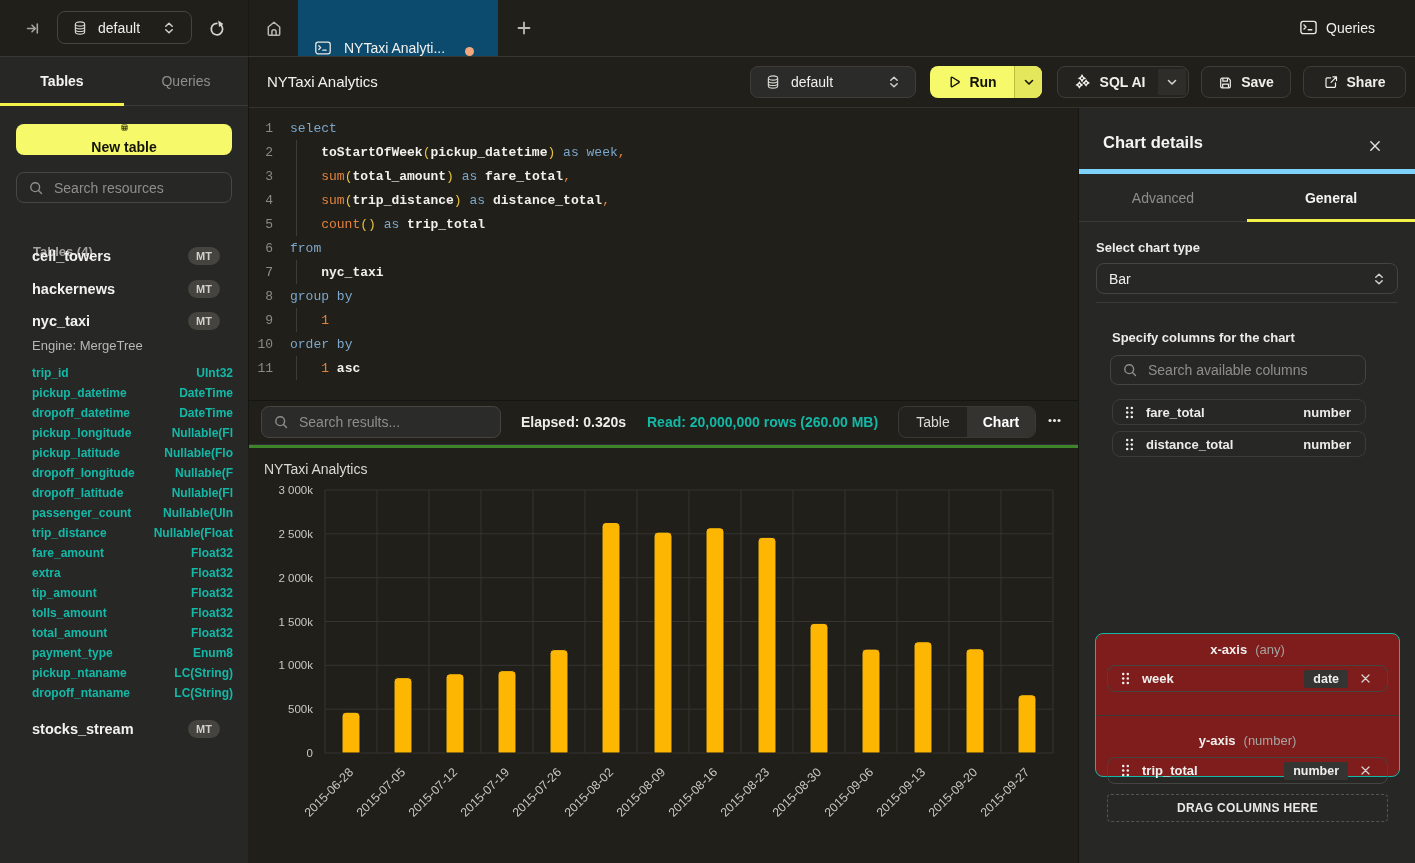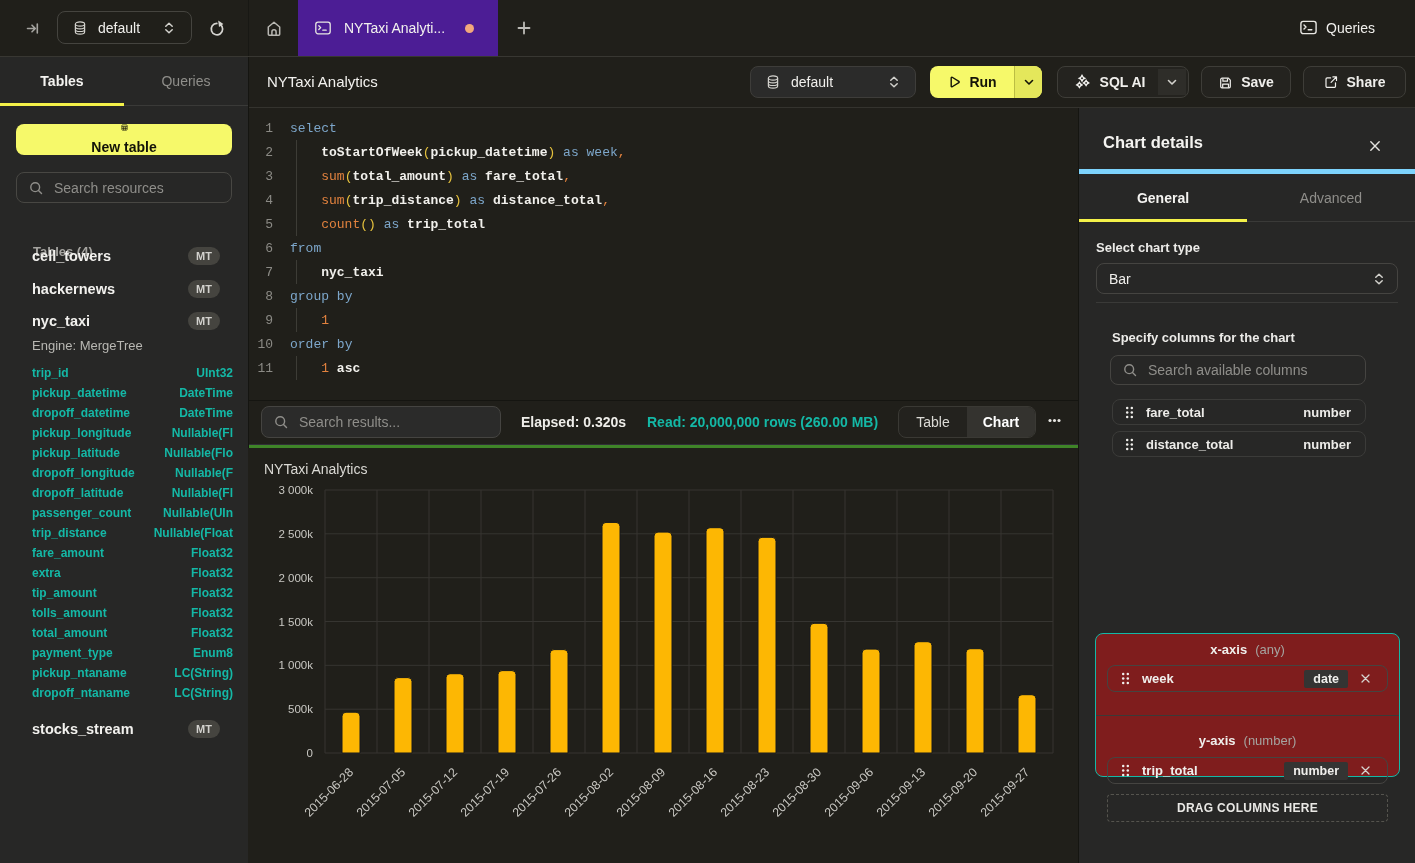--- a/index.html
+++ b/index.html
@@ -1,21 +1,21 @@
 <!DOCTYPE html>
 <html><head><meta charset="utf-8"><title>QC</title><style>
 *{margin:0;padding:0;box-sizing:border-box;}
 html,body{width:1415px;height:863px;overflow:hidden;background:#151511;}
 body{font-family:"Liberation Sans",sans-serif;color:#ecebe8;position:relative;}
 .abs{position:absolute;}
 svg{display:block;}
 
 #topbar{left:0;top:0;width:1415px;height:57px;background:#201f1a;border-bottom:1px solid #383732;}
 #tabstrip{left:248px;top:0;width:830px;height:56px;background:#201f1a;border-left:1px solid #181814;}
-#activetab{left:49px;top:0;width:200px;height:56px;background:#4c1d95;display:flex;align-items:center;}
+#activetab{left:49px;top:0;width:200px;height:56px;background:#0c4a6e;display:flex;align-items:flex-end;}
 #dbsel{left:57px;top:11px;width:135px;height:33px;border:1px solid #45443f;border-radius:8px;display:flex;align-items:center;padding:0 16px 0 15px;}
 #dbsel .txt{font-size:14px;color:#f0efec;margin-left:11px;flex:1;}
 
 #sidebar{left:0;top:57px;width:248px;height:806px;background:#272726;}
 #sbtabs{height:49px;display:flex;border-bottom:1px solid #3a3a38;}
 #sbtabs .t{flex:1;display:flex;align-items:center;justify-content:center;font-size:14px;color:#8f8e8a;position:relative;}
 #sbtabs .t.on{color:#f4f3f0;font-weight:bold;}
 #sbtabs .t.on:after{content:"";position:absolute;left:0;right:0;bottom:-1px;height:3px;background:#f4f149;}
 #newtable{left:16px;top:67px;width:216px;height:31px;background:#f6f96a;border-radius:8px;display:flex;align-items:center;justify-content:center;color:#131308;font-size:14px;font-weight:bold;gap:8px;flex-direction:column;}
 #sbsearch{left:16px;top:115px;width:216px;height:31px;border:1px solid #484743;border-radius:8px;display:flex;align-items:center;padding:0 12px;color:#8f8e8a;font-size:14px;gap:11px;}
@@ -424,22 +424,22 @@
 <div class="abs" id="rpanel">
   <div id="rp-hdr">
       <span class="h">Chart details</span>
       <span style="margin-top:8px;display:flex;">
         <svg style="" width="14" height="14" viewBox="0 0 14 14" fill="none" xmlns="http://www.w3.org/2000/svg">
           <path d="m2.8 2.8 8.4 8.4M11.2 2.8l-8.4 8.4" stroke="#e4e3df" stroke-width="1.4" stroke-linecap="round"></path>
         </svg>
       </span>
     </div>
   <div id="rp-tabs">
+      <div class="t">Advanced</div>
       <div class="t on">General</div>
-      <div class="t">Advanced</div>
     </div>
   <div class="abs" id="rp-lbl1">Select chart type</div>
   <div class="abs" id="rp-bar">
       <span style="flex:1;">Bar</span>
       <svg style="" width="12" height="14" viewBox="0 0 12 14" fill="none" xmlns="http://www.w3.org/2000/svg">
         <path d="m2.8 5.2 3.2-3 3.2 3M2.8 8.8l3.2 3 3.2-3" stroke="#d2d1cc" stroke-width="1.5" stroke-linecap="round" stroke-linejoin="round"></path>
       </svg>
     </div>
   <div class="abs" id="rp-div1"></div>
   <div class="abs" id="rp-lbl2">Specify columns for the chart</div>

